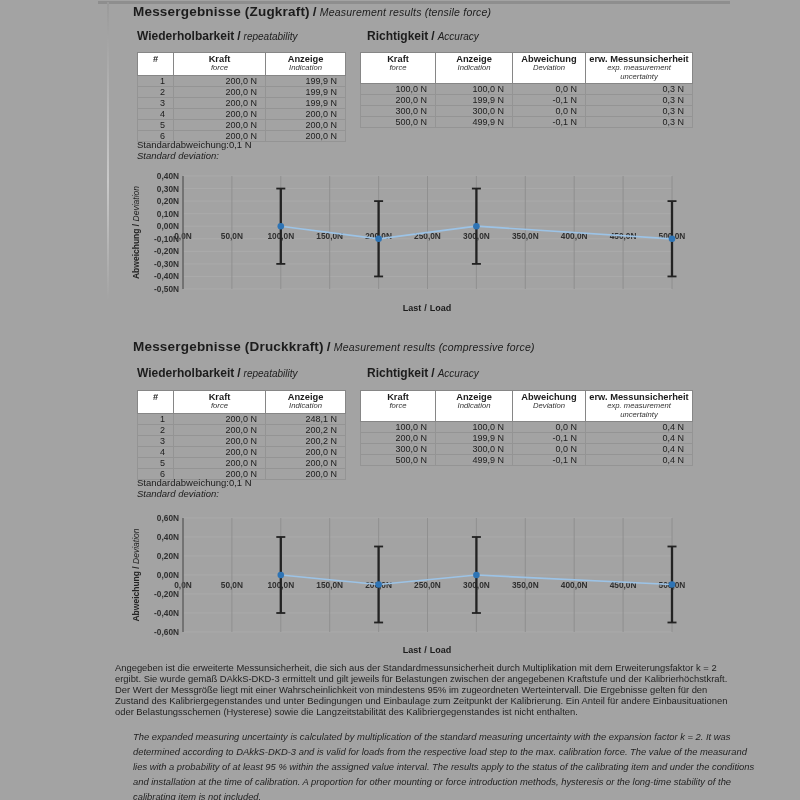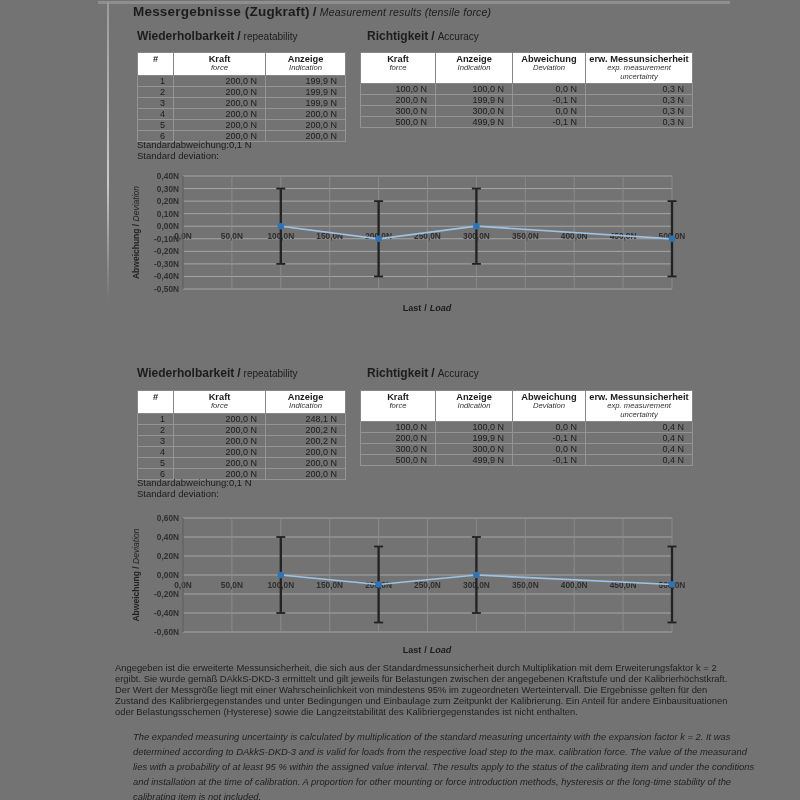--- a/index.html
+++ b/index.html
@@ -1,48 +1,48 @@
 <!DOCTYPE html>
 <html><head>
 <meta charset="utf-8">
 <style>
   html,body{margin:0;padding:0;background:#ffffff;}
   body{font-family:"Liberation Sans",sans-serif;color:#1c1c1c;}
-  .page{position:relative;width:800px;height:800px;background:#737373;overflow:hidden;}
+  .page{position:relative;width:800px;height:800px;background:#a3a3a3;overflow:hidden;}
 
   
   .scan-topline{position:absolute;left:98px;top:1px;width:632px;height:2.5px;background:#8e8e8e;}
   .scan-leftline{position:absolute;left:107px;top:2px;width:1.6px;height:298px;
     background:linear-gradient(#9a9a9a,#c9c9c9 60%,rgba(255,255,255,0));}
 
   .sec-title{position:absolute;font-size:13.5px;font-weight:bold;white-space:nowrap;letter-spacing:.2px;}
   .sec-title .en{font-size:10.5px;font-style:italic;font-weight:normal;}
   .sub-title{position:absolute;font-size:12px;font-weight:bold;white-space:nowrap;}
-  .sub-title .en{font-size:10px;font-weight:normal;}
+  .sub-title .en{font-size:10px;font-style:italic;font-weight:normal;}
   .sep{margin:0 3px;}
 
   .tbl{position:absolute;}
   table{border-collapse:collapse;table-layout:fixed;border:1px solid #7e7e7e;}
   th{border:1px solid #868686;padding:1px 2px 2px 2px;vertical-align:top;background:#fff;}
   td{border:1px solid #949494;font-size:9px;height:10px;line-height:10px;
      text-align:right;padding:0 8px 0 2px;white-space:nowrap;}
   .th-de{display:block;font-weight:bold;font-size:9.3px;line-height:10px;text-align:center;}
   .th-en{display:block;font-weight:normal;font-style:italic;font-size:7.7px;line-height:8.5px;text-align:center;color:#333;}
 
   .stddev{position:absolute;font-size:9.5px;line-height:11px;white-space:nowrap;}
   .stddev .value{}
-  .stddev .en{display:block;}
+  .stddev .en{display:block;font-style:italic;}
 
   .chart-svg{position:absolute;}
   .chart-svg text{font-family:"Liberation Sans",sans-serif;}
   .chart-svg .tick{font-size:8.3px;font-weight:600;fill:#2f2f2f;}
   .chart-svg .axis-title{font-size:8.5px;font-weight:bold;fill:#222;}
 
   .xaxis-label{position:absolute;width:200px;text-align:center;font-size:9px;font-weight:600;white-space:nowrap;}
-  .xaxis-label .en{font-style:italic;}
+  .xaxis-label .en{}
 
   .footer-de{position:absolute;left:115px;top:662px;width:624px;font-size:9.4px;line-height:11px;color:#1f1f1f;}
   .footer-en{position:absolute;left:133px;top:729px;width:624px;font-size:9.4px;line-height:15px;font-style:italic;color:#1f1f1f;}
 </style>
 </head>
 <body>
 
 <div class="page">
 
   <div class="scan-topline"></div>
@@ -238,20 +238,23 @@
       <circle cx="253.60000000000002" cy="73.77777777777777" r="3.3" fill="#2e74b5"></circle>
       <circle cx="351.4" cy="61.22222222222223" r="3.3" fill="#2e74b5"></circle>
       <circle cx="547" cy="73.77777777777777" r="3.3" fill="#2e74b5"></circle>
       <text x="14" y="67.5" text-anchor="middle" class="axis-title" transform="rotate(-90 14 67.5)"><tspan>Abweichung / </tspan><tspan font-style="italic" font-weight="normal">Deviation</tspan></text>
     </svg>
 
   <div class="xaxis-label" style="left:327px;top:303px;">
     <span>Last</span><span class="sep">/</span><span class="en">Load</span>
   </div>
 
+  <div class="sec-title" style="left:133px;top:339px;">
+    <span>Messergebnisse (Druckkraft)</span><span class="sep">/</span><span class="en">Measurement results (compressive force)</span>
+  </div>
 
   <div class="sub-title" style="left:137px;top:366px;">
     <span>Wiederholbarkeit</span><span class="sep">/</span><span class="en">repeatability</span>
   </div>
   <div class="sub-title" style="left:367px;top:366px;">
     <span>Richtigkeit</span><span class="sep">/</span><span class="en">Accuracy</span>
   </div>
 
   <div class="tbl" style="left:137px;top:390px;">
       <table>

